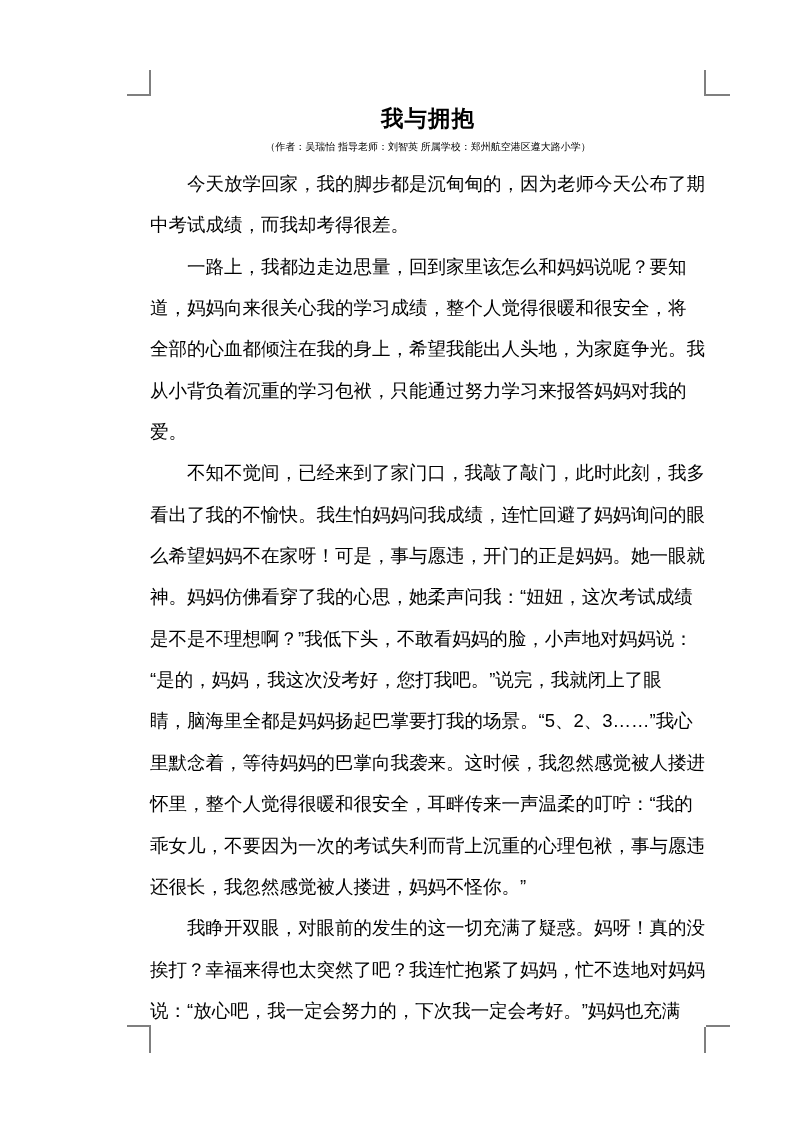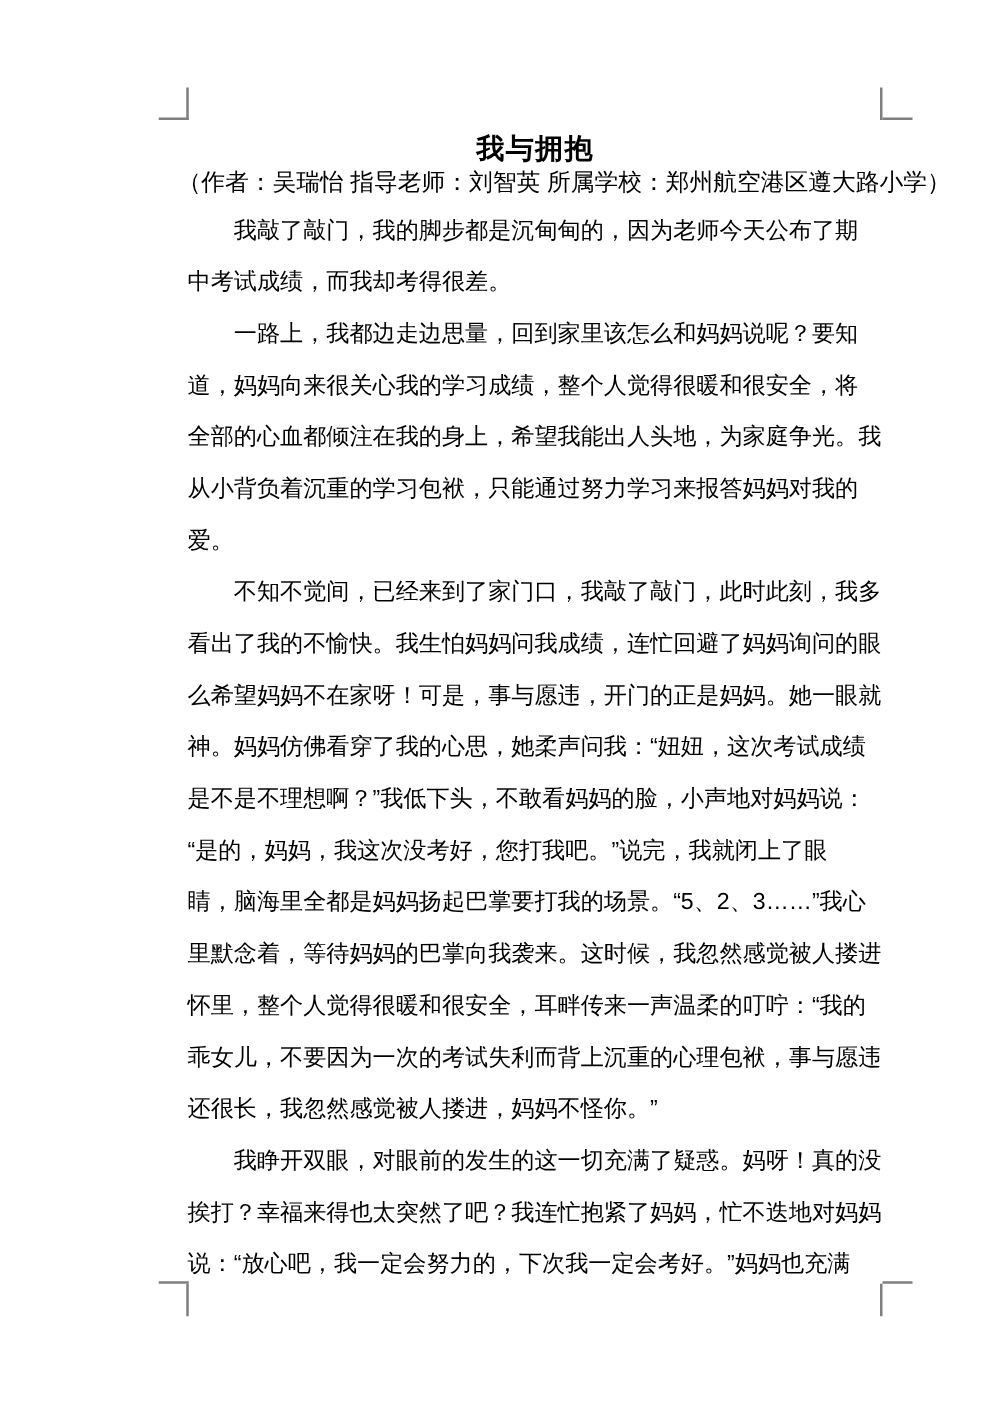--- a/index.html
+++ b/index.html
@@ -45,27 +45,27 @@
     height: 39px;
     line-height: 39px;
     text-align: center;
     font-size: 22.5px;
     font-weight: bold;
     letter-spacing: 1px;
     white-space: pre;
   }
   .doc-byline {
     position: absolute;
-    left: 110px;
+    left: 98px;
     top: 134px;
     width: 596px;
     height: 25px;
     line-height: 25px;
     text-align: center;
-    font-size: 19px;
+    font-size: 10px;
     white-space: pre;
   }
   .doc-body {
     position: absolute;
     left: 118px;
     top: 163px;
     width: 556px;
   }
   .para { margin: 0; padding: 0; }
   .line {
@@ -89,21 +89,21 @@
   <div class="mark-bar h-bar bl-h" style="background: rgb(127, 127, 127);"></div>
   <div class="mark-bar v-bar bl-v" style="background: rgb(127, 127, 127);"></div>
   <div class="mark-bar h-bar br-h" style="background: rgb(127, 127, 127);"></div>
   <div class="mark-bar v-bar br-v" style="background: rgb(127, 127, 127);"></div>
 
   <div class="doc-title">我与拥抱</div>
   <div class="doc-byline">（作者：吴瑞怡 指导老师：刘智英 所属学校：郑州航空港区遵大路小学）</div>
 
   <div class="doc-body">
       <div class="para">
-        <div class="line first">我敲了敲门，我的脚步都是沉甸甸的，因为老师今天公布了期</div>
+        <div class="line first">今天放学回家，我的脚步都是沉甸甸的，因为老师今天公布了期</div>
         <div class="line">中考试成绩，而我却考得很差。</div>
       </div>
       <div class="para">
         <div class="line first">一路上，我都边走边思量，回到家里该怎么和妈妈说呢？要知</div>
         <div class="line">道，妈妈向来很关心我的学习成绩，整个人觉得很暖和很安全，将</div>
         <div class="line">全部的心血都倾注在我的身上，希望我能出人头地，为家庭争光。我</div>
         <div class="line">从小背负着沉重的学习包袱，只能通过努力学习来报答妈妈对我的</div>
         <div class="line">爱。</div>
       </div>
       <div class="para">

